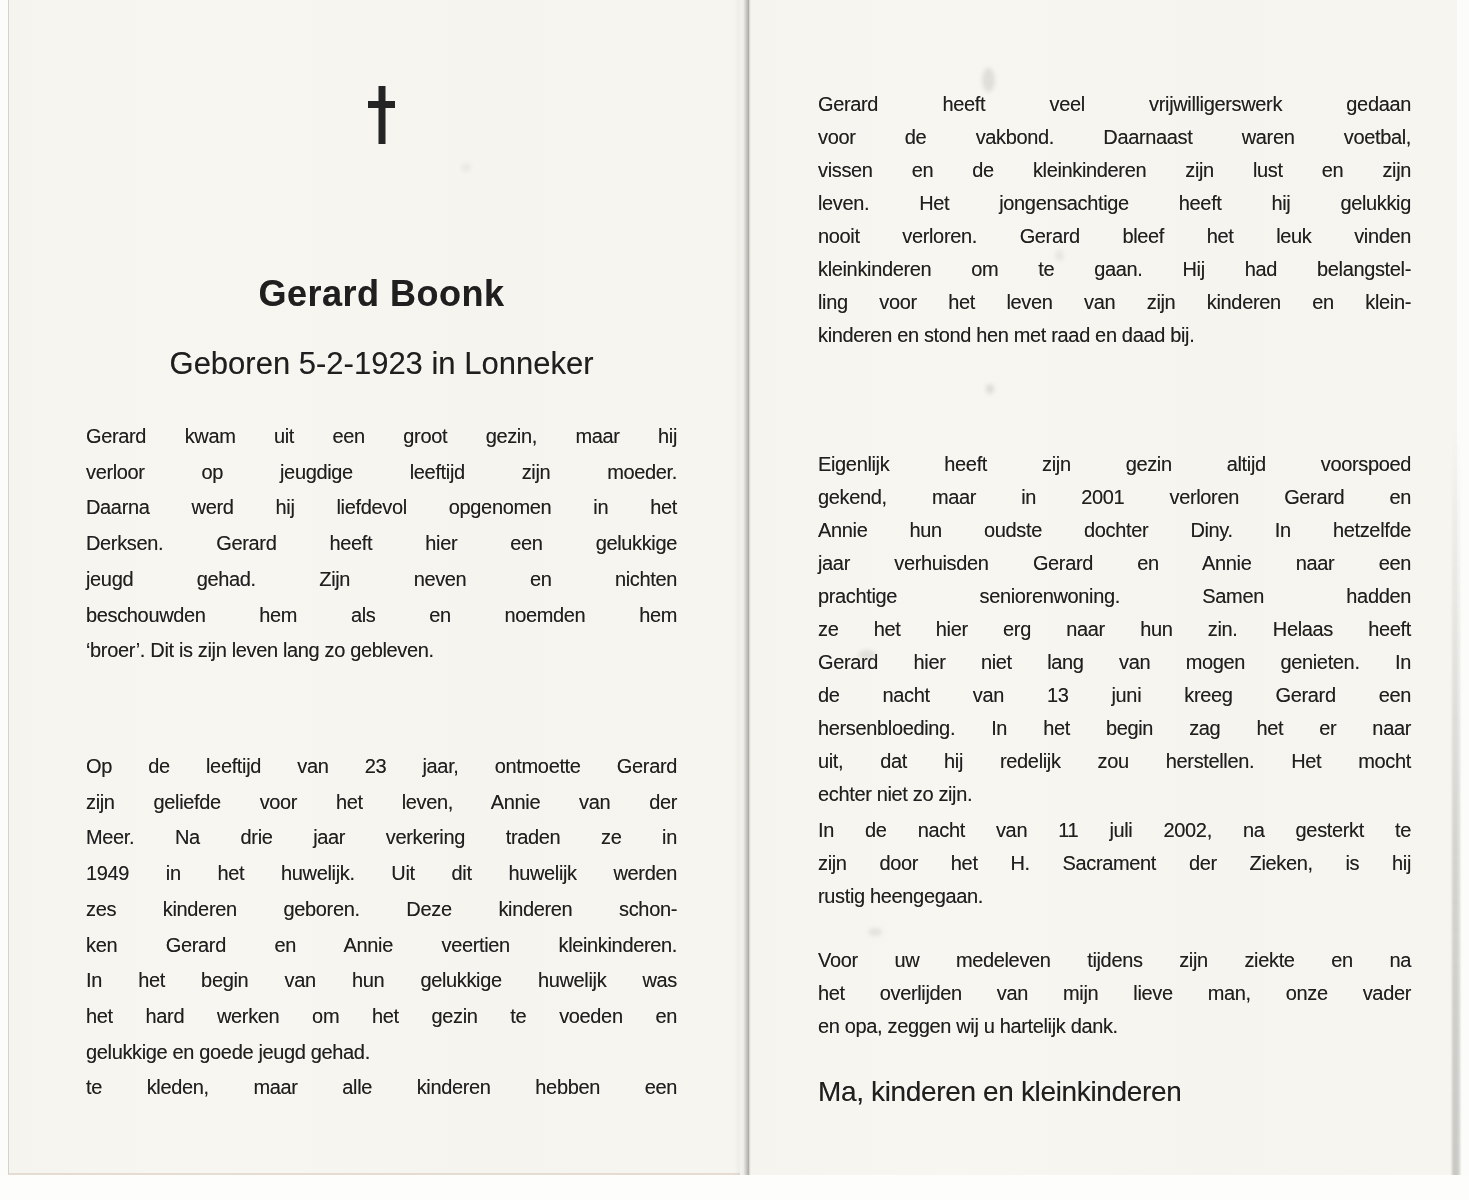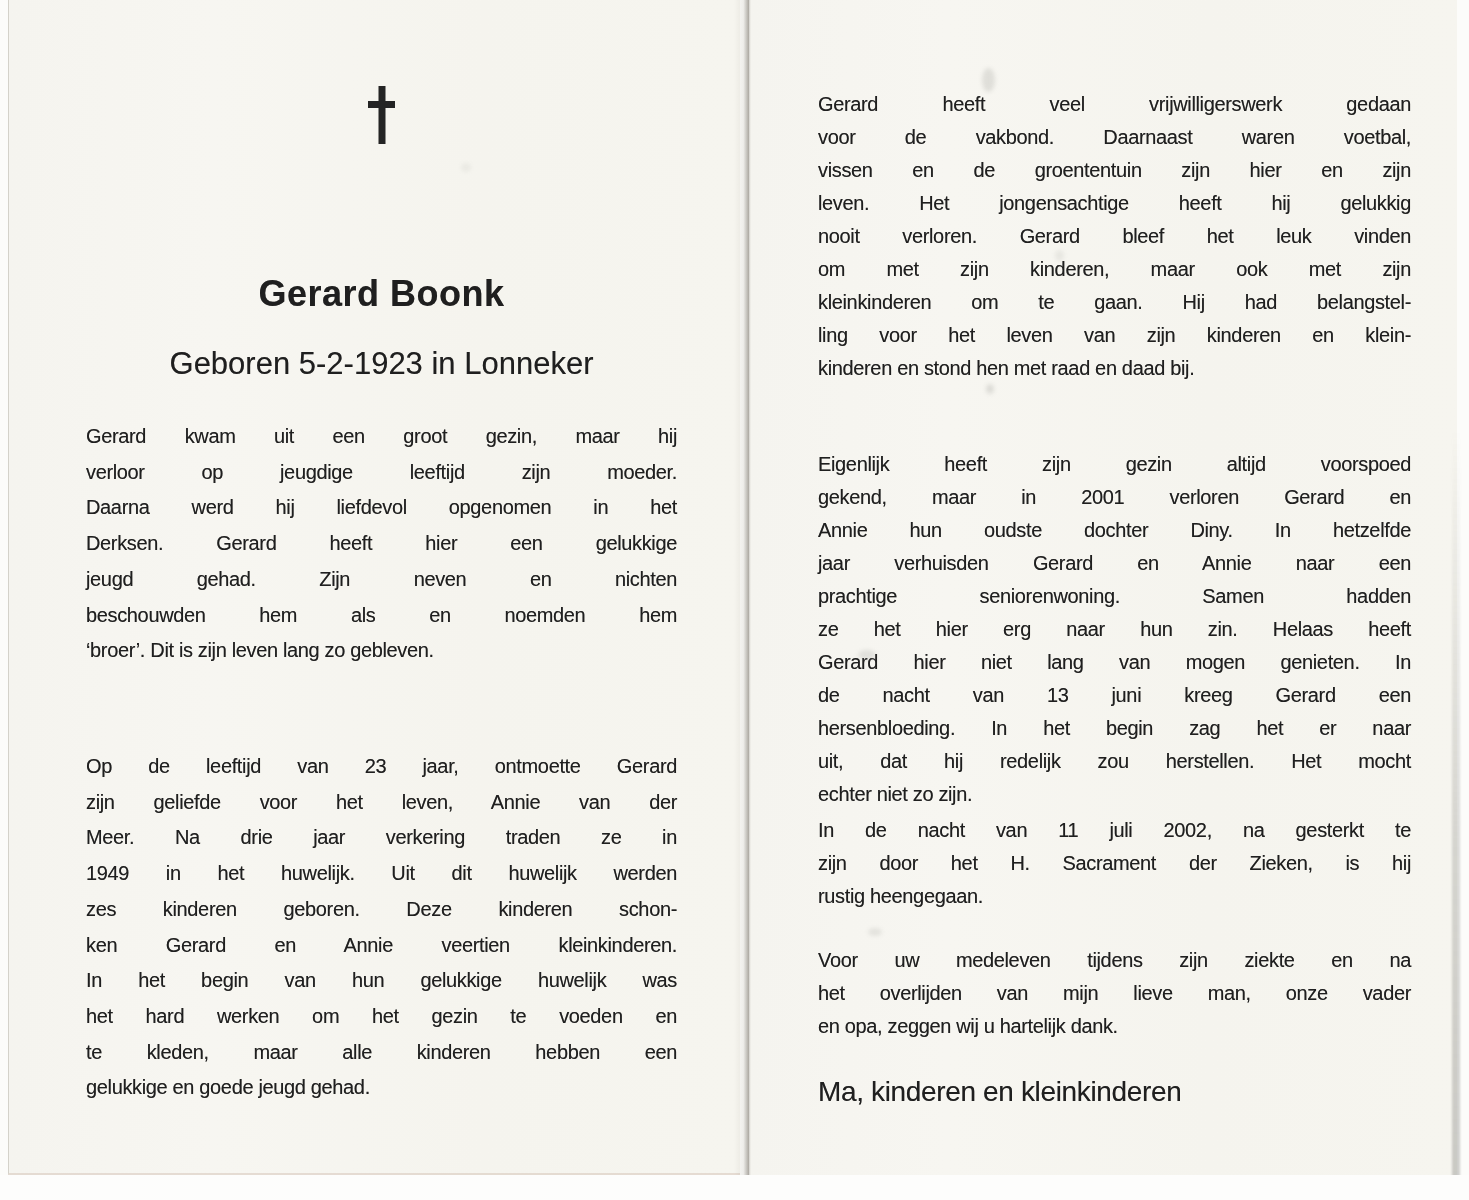--- a/index.html
+++ b/index.html
@@ -113,35 +113,34 @@
 
     <div class="block body-text l-p2">
         <div class="tline">Op de leeftijd van 23 jaar, ontmoette Gerard</div>
         <div class="tline">zijn geliefde voor het leven, Annie van der</div>
         <div class="tline">Meer. Na drie jaar verkering traden ze in</div>
         <div class="tline">1949 in het huwelijk. Uit dit huwelijk werden</div>
         <div class="tline">zes kinderen geboren. Deze kinderen schon-</div>
         <div class="tline">ken Gerard en Annie veertien kleinkinderen.</div>
         <div class="tline">In het begin van hun gelukkige huwelijk was</div>
         <div class="tline">het hard werken om het gezin te voeden en</div>
+        <div class="tline tlast">gelukkige en goede jeugd gehad.</div>
         <div class="tline">te kleden, maar alle kinderen hebben een</div>
-        <div class="tline tlast">gelukkige en goede jeugd gehad.</div>
       </div>
 
     <div class="smudge s6"></div>
   </div>
 
   <div class="page R">
     <div class="block body-text r-p1">
         <div class="tline">Gerard heeft veel vrijwilligerswerk gedaan</div>
         <div class="tline">voor de vakbond. Daarnaast waren voetbal,</div>
-        <div class="tline">vissen en de groententuin zijn hier en zijn</div>
+        <div class="tline">vissen en de kleinkinderen zijn lust en zijn</div>
         <div class="tline">leven. Het jongensachtige heeft hij gelukkig</div>
         <div class="tline">nooit verloren. Gerard bleef het leuk vinden</div>
-        <div class="tline">om met zijn kinderen, maar ook met zijn</div>
         <div class="tline">kleinkinderen om te gaan. Hij had belangstel-</div>
         <div class="tline">ling voor het leven van zijn kinderen en klein-</div>
         <div class="tline tlast">kinderen en stond hen met raad en daad bij.</div>
       </div>
 
     <div class="block body-text r-p2">
         <div class="tline">Eigenlijk heeft zijn gezin altijd voorspoed</div>
         <div class="tline">gekend, maar in 2001 verloren Gerard en</div>
         <div class="tline">Annie hun oudste dochter Diny. In hetzelfde</div>
         <div class="tline">jaar verhuisden Gerard en Annie naar een</div>

